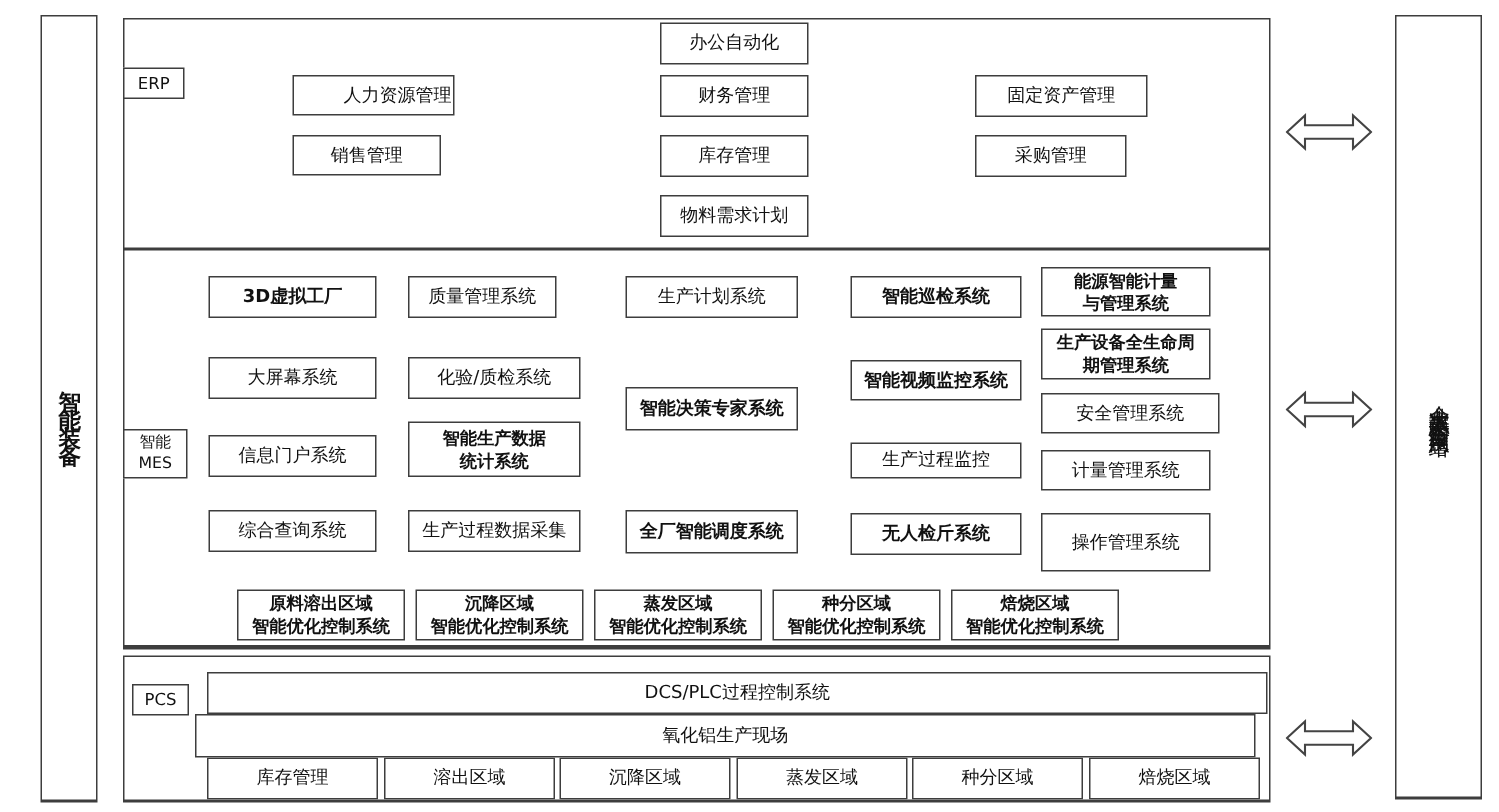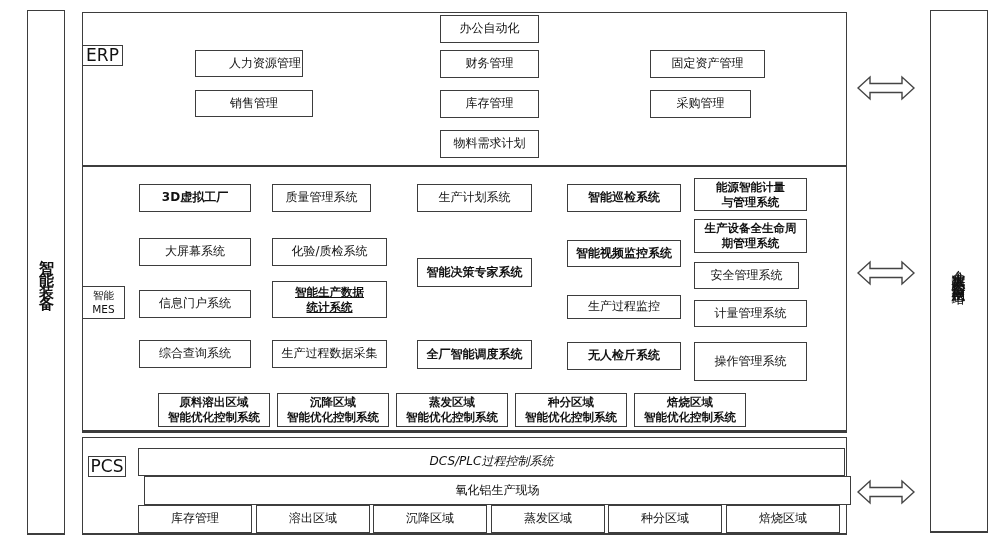--- a/index.html
+++ b/index.html
@@ -6,21 +6,21 @@
   .stage{position:relative;width:999px;height:541px;background:#fff;
          font-family:"DejaVu Sans",sans-serif;color:#111;overflow:hidden;}
   .sec{position:absolute;border:1.5px solid #3d3d3d;background:#fff;box-sizing:border-box;}
   .box{position:absolute;border:1.2px solid #3d3d3d;background:#fff;box-sizing:border-box;
        display:flex;align-items:center;justify-content:center;text-align:center;
        font-size:12px;line-height:1.28;white-space:pre-line;}
   .bold{font-weight:bold;}
   .sm{font-size:11.5px;}
   .tag{position:absolute;border:1.2px solid #3d3d3d;background:#fff;box-sizing:border-box;
        display:flex;align-items:center;justify-content:center;text-align:center;
-       font-size:17px;line-height:1.25;}
+       font-size:11px;line-height:1.25;}
   .vpanel{position:absolute;border:1.5px solid #3d3d3d;border-bottom-width:2px;background:#fff;
        box-sizing:border-box;display:flex;align-items:center;justify-content:center;}
   .vtext{writing-mode:vertical-rl;}
   .arrow{position:absolute;width:58px;height:26px;}
 </style>
 </head>
 <body>
 
 <div class="stage">
 
@@ -29,78 +29,78 @@
   </div>
 
   <div class="vpanel" style="left:930px;top:10px;width:58px;height:523px;">
     <span class="vtext" style="font-size:14px;letter-spacing:1.5px;">企业大数据中心（含全厂信息网络）</span>
   </div>
 
   <div class="sec" style="left:82px;top:12px;width:765px;height:154px;"></div>
   <div class="tag" style="left:82px;top:45px;width:41px;height:21px;">ERP</div>
 
   <div class="box" style="left:195px;top:50px;width:108px;height:27px;padding-left:32px;">人力资源管理</div>
-  <div class="box" style="left:195px;top:90px;width:118px;height:27px;">销售管理</div>
+  <div class="box" style="left:195px;top:90px;width:99px;height:27px;">销售管理</div>
   <div class="box" style="left:440px;top:15px;width:99px;height:28px;">办公自动化</div>
   <div class="box" style="left:440px;top:50px;width:99px;height:28px;">财务管理</div>
   <div class="box" style="left:440px;top:90px;width:99px;height:28px;">库存管理</div>
   <div class="box" style="left:440px;top:130px;width:99px;height:28px;">物料需求计划</div>
   <div class="box" style="left:650px;top:50px;width:115px;height:28px;">固定资产管理</div>
   <div class="box" style="left:650px;top:90px;width:101px;height:28px;">采购管理</div>
 
   <div class="sec" style="left:82px;top:166px;width:765px;height:267px;border-bottom-width:3px;"></div>
   <div class="tag" style="left:82px;top:286px;width:43px;height:33px;flex-direction:column;font-size:10.5px;">
     <span>智能</span>
     <span>MES</span>
   </div>
 
   <div class="box bold" style="left:139px;top:184px;width:112px;height:28px;">3D虚拟工厂</div>
   <div class="box" style="left:139px;top:238px;width:112px;height:28px;">大屏幕系统</div>
   <div class="box" style="left:139px;top:290px;width:112px;height:28px;">信息门户系统</div>
   <div class="box" style="left:139px;top:340px;width:112px;height:28px;">综合查询系统</div>
 
   <div class="box" style="left:272px;top:184px;width:99px;height:28px;">质量管理系统</div>
   <div class="box" style="left:272px;top:238px;width:115px;height:28px;">化验/质检系统</div>
-  <div class="box bold sm" style="left:272px;top:281px;width:115px;height:37px;text-decoration:underline;">智能生产数据
+  <div class="box bold sm" style="left:272px;top:281px;width:115px;height:37px;">智能生产数据
 统计系统</div>
   <div class="box" style="left:272px;top:340px;width:115px;height:28px;">生产过程数据采集</div>
 
   <div class="box" style="left:417px;top:184px;width:115px;height:28px;">生产计划系统</div>
   <div class="box bold" style="left:417px;top:258px;width:115px;height:29px;">智能决策专家系统</div>
   <div class="box bold" style="left:417px;top:340px;width:115px;height:29px;">全厂智能调度系统</div>
 
   <div class="box bold" style="left:567px;top:184px;width:114px;height:28px;">智能巡检系统</div>
   <div class="box bold" style="left:567px;top:240px;width:114px;height:27px;">智能视频监控系统</div>
   <div class="box" style="left:567px;top:295px;width:114px;height:24px;">生产过程监控</div>
   <div class="box bold" style="left:567px;top:342px;width:114px;height:28px;">无人检斤系统</div>
 
   <div class="box bold sm" style="left:694px;top:178px;width:113px;height:33px;">能源智能计量
 与管理系统</div>
   <div class="box bold sm" style="left:694px;top:219px;width:113px;height:34px;">生产设备全生命周
 期管理系统</div>
-  <div class="box" style="left:694px;top:262px;width:105px;height:27px;">安全管理系统</div>
+  <div class="box" style="left:694px;top:262px;width:119px;height:27px;">安全管理系统</div>
   <div class="box" style="left:694px;top:300px;width:113px;height:27px;">计量管理系统</div>
   <div class="box" style="left:694px;top:342px;width:113px;height:39px;">操作管理系统</div>
 
   <div class="box bold sm" style="left:158px;top:393px;width:112px;height:34px;border-width:1.8px;">原料溶出区域
 智能优化控制系统</div>
   <div class="box bold sm" style="left:277px;top:393px;width:112px;height:34px;border-width:1.8px;">沉降区域
 智能优化控制系统</div>
   <div class="box bold sm" style="left:396px;top:393px;width:112px;height:34px;border-width:1.8px;">蒸发区域
 智能优化控制系统</div>
   <div class="box bold sm" style="left:515px;top:393px;width:112px;height:34px;border-width:1.8px;">种分区域
 智能优化控制系统</div>
   <div class="box bold sm" style="left:634px;top:393px;width:112px;height:34px;border-width:1.8px;">焙烧区域
 智能优化控制系统</div>
 
   <div class="sec" style="left:82px;top:437px;width:765px;height:98px;border-bottom-width:2px;"></div>
   <div class="tag" style="left:88px;top:456px;width:38px;height:21px;">PCS</div>
 
-  <div class="box" style="left:138px;top:448px;width:707px;height:28px;font-style:italic;">DCS/PLC过程控制系统</div>
-  <div class="box" style="left:144px;top:476px;width:707px;height:29px;">氧化铝生产现场</div>
+  <div class="box" style="left:138px;top:448px;width:707px;height:28px;">DCS/PLC过程控制系统</div>
+  <div class="box" style="left:130px;top:476px;width:707px;height:29px;">氧化铝生产现场</div>
 
   <div class="box" style="left:138px;top:505px;width:114px;height:28px;">库存管理</div>
   <div class="box" style="left:256px;top:505px;width:114px;height:28px;">溶出区域</div>
   <div class="box" style="left:373px;top:505px;width:114px;height:28px;">沉降区域</div>
   <div class="box" style="left:491px;top:505px;width:114px;height:28px;">蒸发区域</div>
   <div class="box" style="left:608px;top:505px;width:114px;height:28px;">种分区域</div>
   <div class="box" style="left:726px;top:505px;width:114px;height:28px;">焙烧区域</div>
 
   <svg class="arrow" style="left:857px;top:75px;" viewBox="0 0 58 26">
     <path d="M1 13 L13 2 L13 8.5 L45 8.5 L45 2 L57 13 L45 24 L45 17.5 L13 17.5 L13 24 Z" fill="#ffffff" stroke="#444444" stroke-width="1.4"></path>

